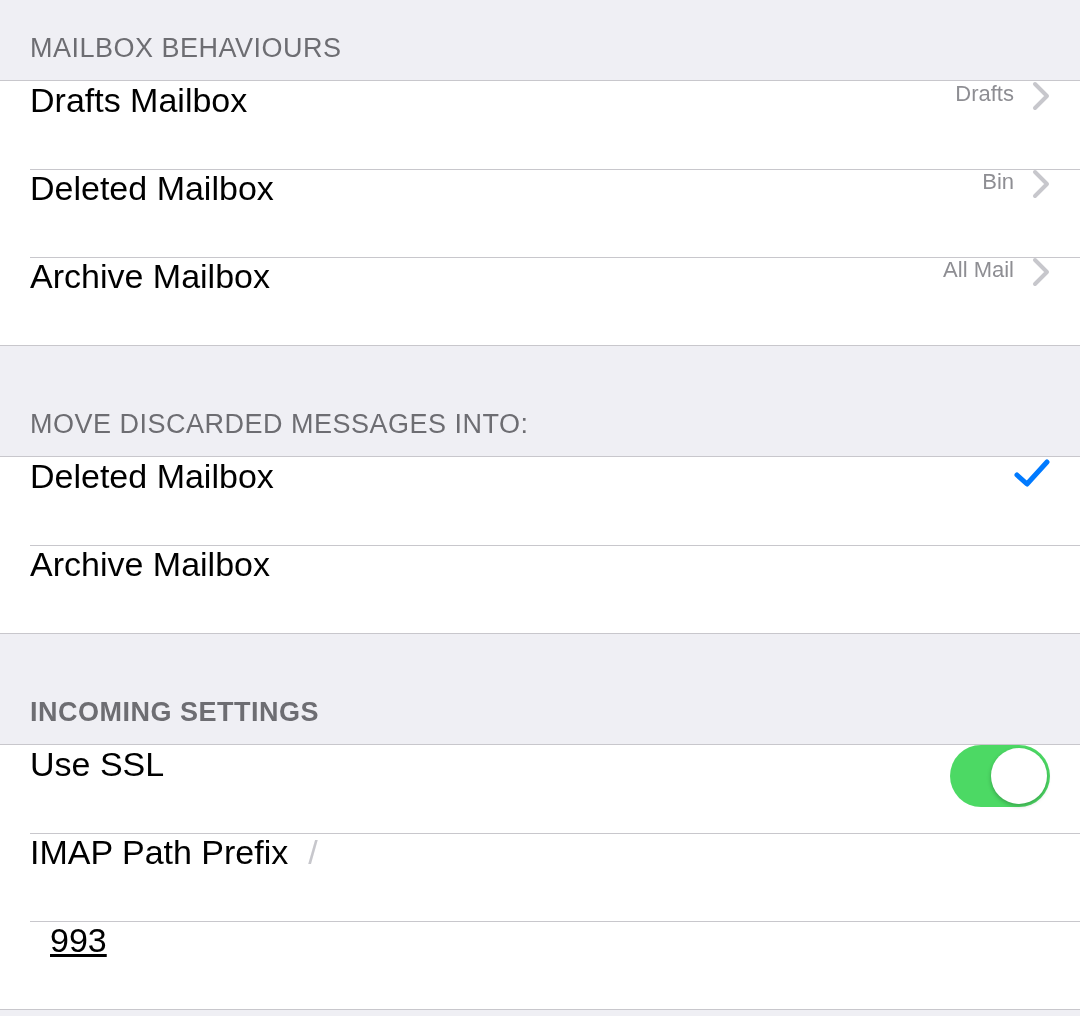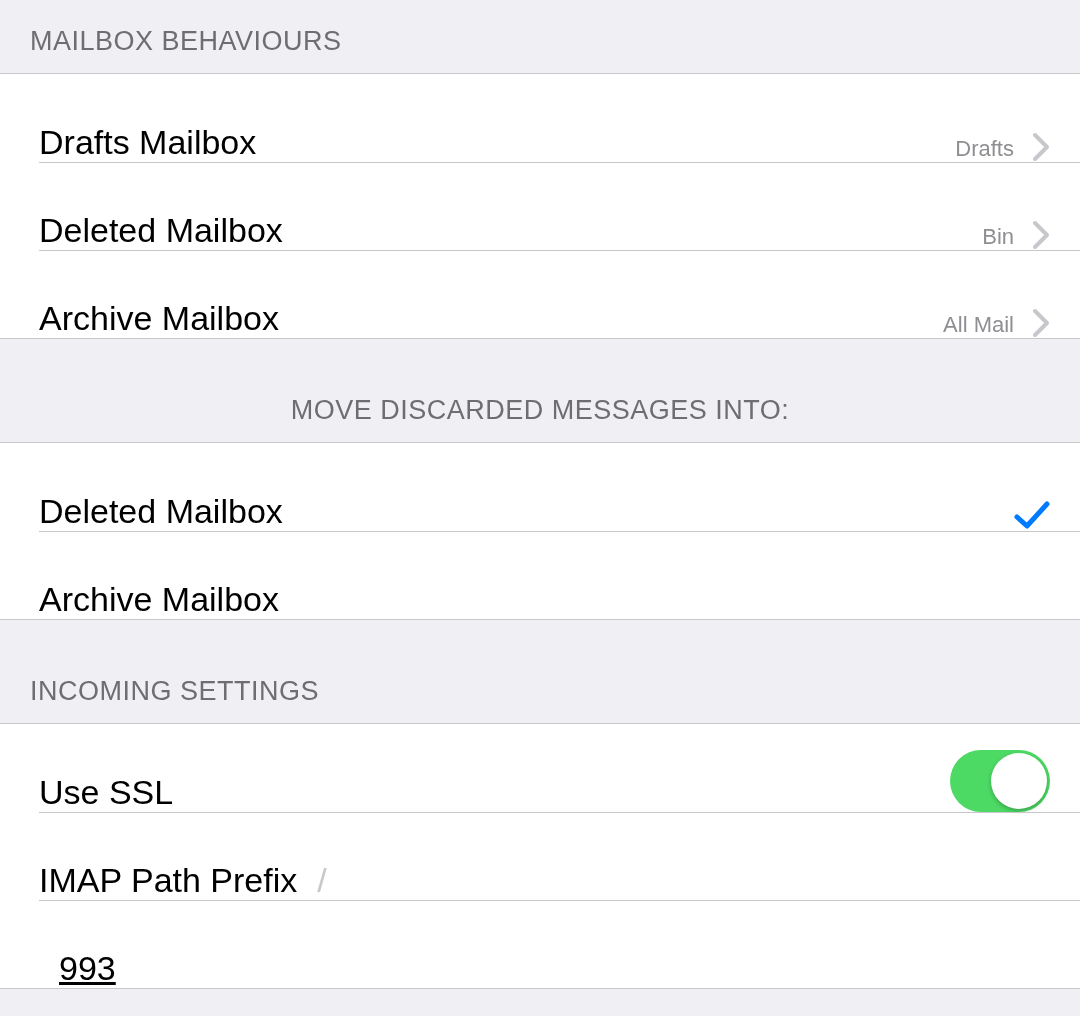--- a/index.html
+++ b/index.html
@@ -14,33 +14,33 @@
       font-size: 34px;
       color: #000;
       -webkit-font-smoothing: antialiased;
     }
     .section-header {
       text-transform: uppercase;
       color: #6d6d72;
       font-size: 27px;
       letter-spacing: 0.5px;
       padding: 26px 30px 16px 30px;
+      margin-top: 7px;
     }
     .group {
       background-color: #ffffff;
       border-top: 1px solid #c8c7cc;
       border-bottom: 1px solid #c8c7cc;
     }
     .row {
       display: flex;
-      align-items: flex-end;
+      align-items: flex-start;
       min-height: 88px;
       padding: 0 30px 0 30px;
       position: relative;
-      margin-left: 9px;
     }
     .row + .row::before {
       content: "";
       position: absolute;
       top: 0;
       left: 30px;
       right: 0;
       height: 1px;
       background-color: #c8c7cc;
     }
@@ -139,41 +139,41 @@
     <span class="row-value">All Mail</span>
     <span class="chevron">
       <svg width="18" height="30" viewBox="0 0 18 30">
           <polyline points="3,3 15,15 3,27" fill="none" stroke="#c7c7cc" stroke-width="4" stroke-linecap="round" stroke-linejoin="round"></polyline>
         </svg>
     </span>
   </div>
 
 </div>
 
-<div class="section-header" style="padding-top:56px;text-align:center;">Move Discarded Messages Into:</div>
+<div class="section-header" style="padding-top:56px;">Move Discarded Messages Into:</div>
 <div class="group">
 
   <div class="row">
     <span class="row-label">Deleted Mailbox</span>
     <span class="row-spacer"></span>
     <span class="checkmark">
       <svg width="36" height="32" viewBox="0 0 36 32">
           <polyline points="3,18 13,27 33,5" fill="none" stroke="#007aff" stroke-width="5" stroke-linecap="round" stroke-linejoin="round"></polyline>
         </svg>
     </span>
   </div>
 
   <div class="row">
     <span class="row-label">Archive Mailbox</span>
     <span class="row-spacer"></span>
   </div>
 
 </div>
 
-<div class="section-header" style="padding-top:56px;">Incoming Settings</div>
+<div class="section-header" style="padding-top:56px;font-weight:bold;">Incoming Settings</div>
 <div class="group">
 
   <div class="row">
     <span class="row-label">Use SSL</span>
     <span class="row-spacer"></span>
     <span class="toggle on">
       <span class="toggle-knob"></span>
     </span>
   </div>
 

